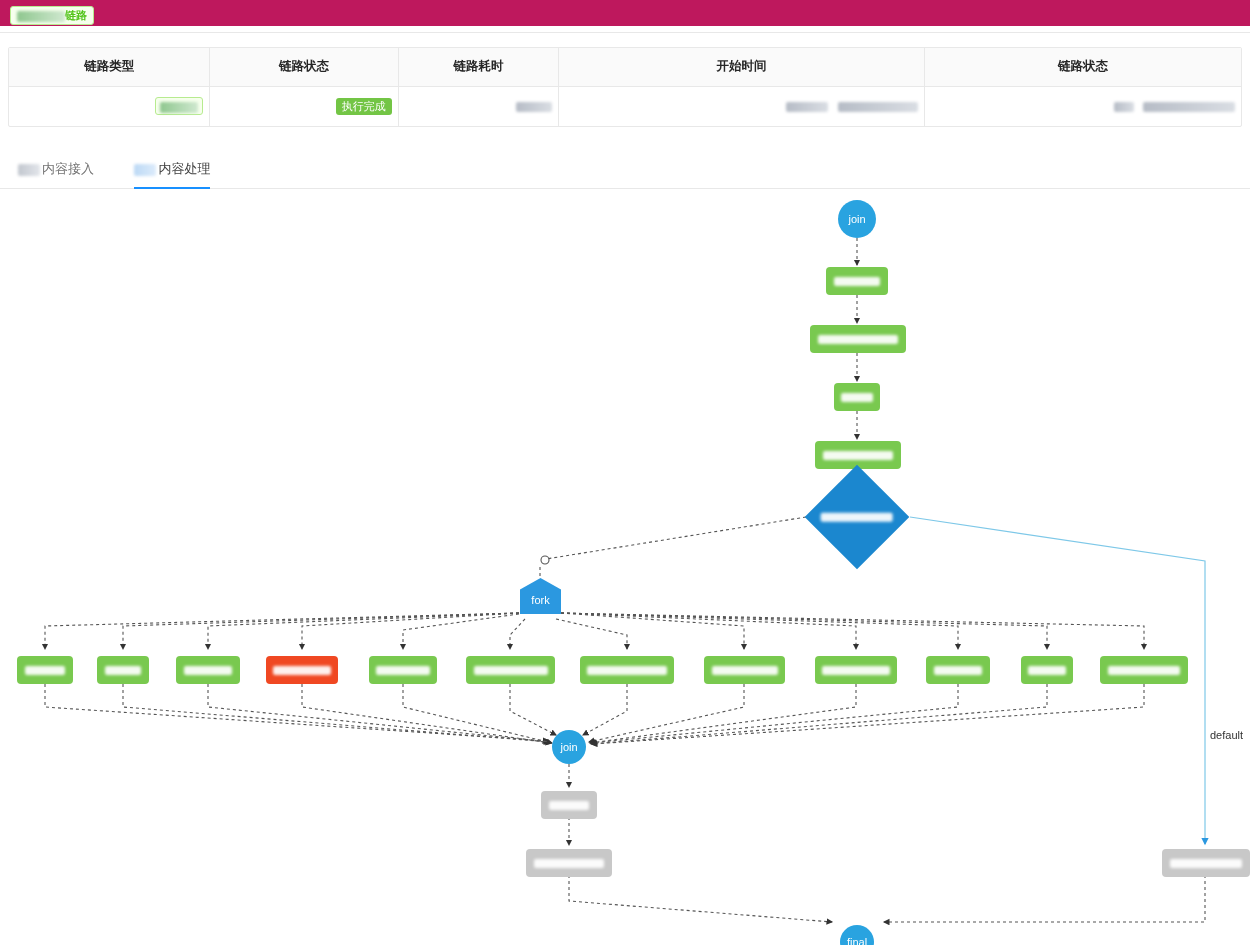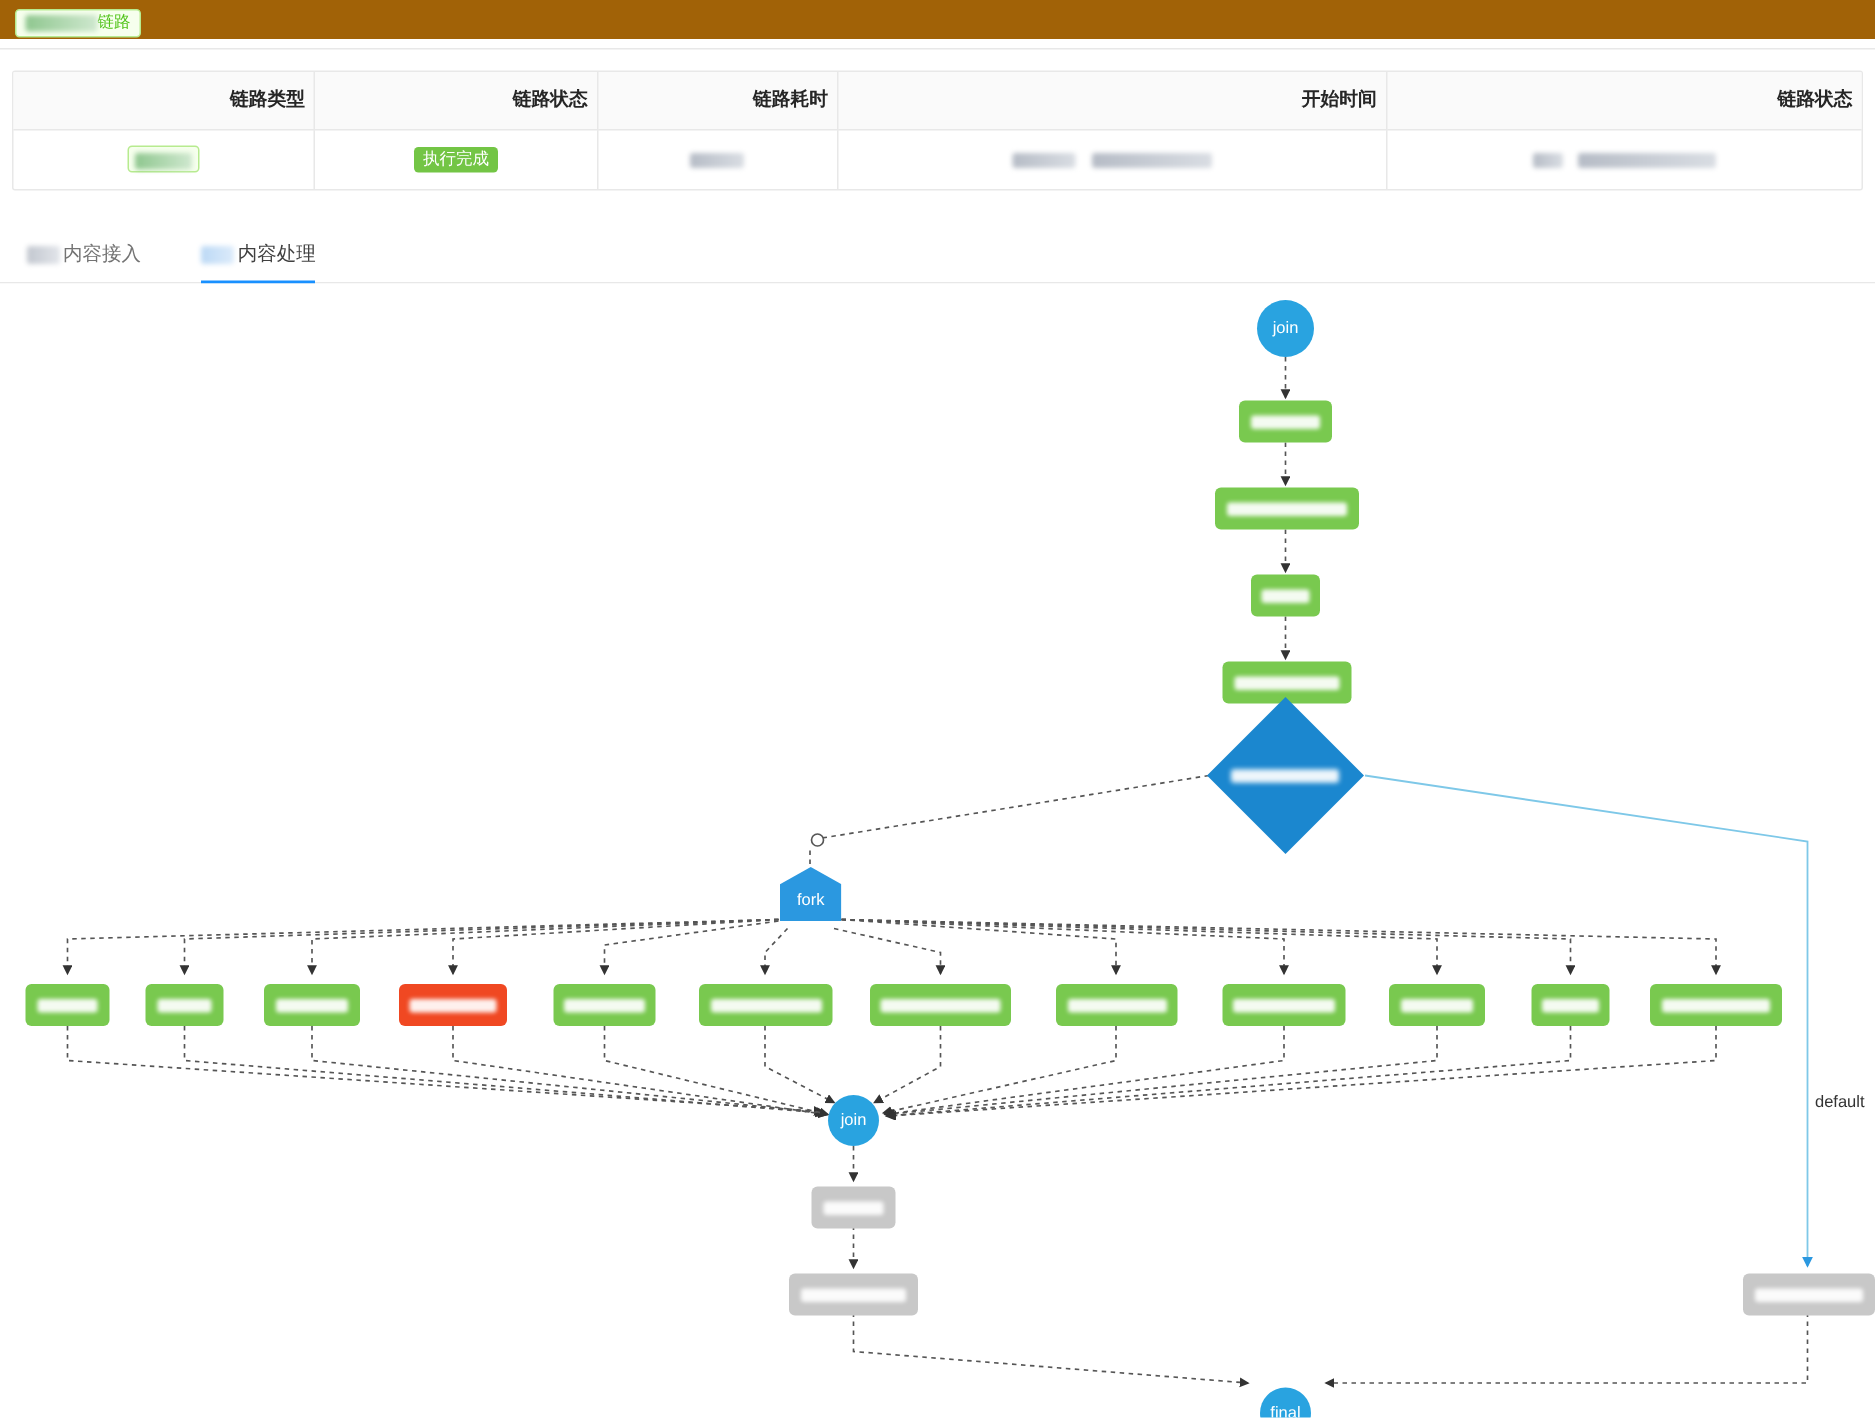--- a/index.html
+++ b/index.html
@@ -8,21 +8,22 @@
     width: 1250px; height: 945px;
     background: #ffffff;
     font-family: "Liberation Sans", "DejaVu Sans", sans-serif;
     overflow: hidden;
   }
 
   
   .topbar {
     height: 26px;
     padding: 5px 0 0 10px;
-    background: #a16207;
+    background: #be185d;
+    font-weight: bold;
   }
   .tag {
     display: inline-block;
     height: 19px;
     line-height: 17px;
     padding: 0 6px;
     border: 1px solid #b7eb8f;
     border-radius: 3px;
     background: #f6ffed;
     color: #52c41a;
@@ -53,28 +54,28 @@
   }
   table { width: 100%; border-collapse: collapse; table-layout: fixed; }
   thead th {
     background: #fafafa;
     border-bottom: 1px solid #e8e8e8;
     border-right: 1px solid #e8e8e8;
     color: #262626;
     font-size: 12.5px;
     font-weight: bold;
     height: 38px;
-    text-align: right;
+    text-align: center;
     padding: 0 6px;
   }
   thead th:last-child { border-right: none; }
   tbody td {
     border-right: 1px solid #e8e8e8;
     height: 40px;
-    text-align: center;
+    text-align: right;
     font-size: 12px;
     color: #595959;
     padding: 0 6px;
   }
   tbody td:last-child { border-right: none; }
   .cell-tag {
     display: inline-block;
     border: 1px solid #b7eb8f;
     background: #f6ffed;
     border-radius: 3px;

